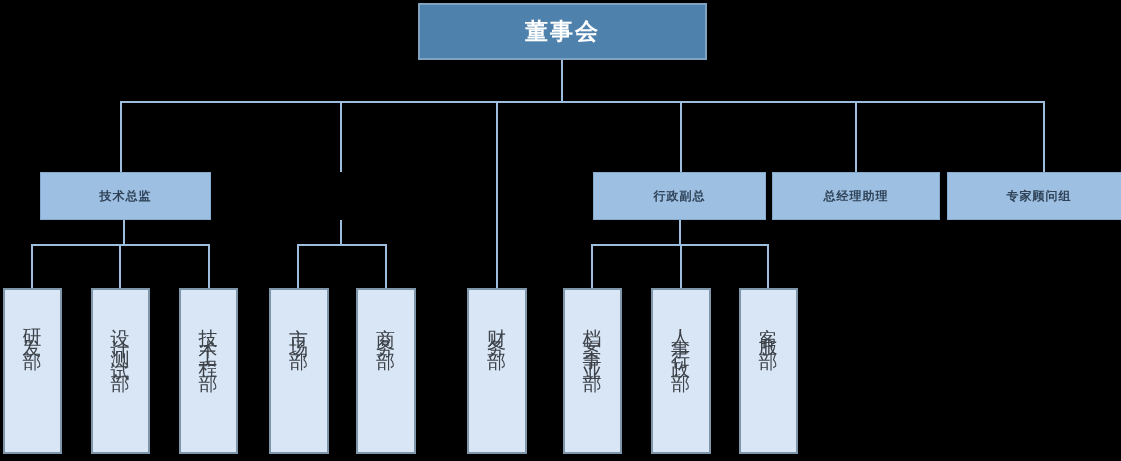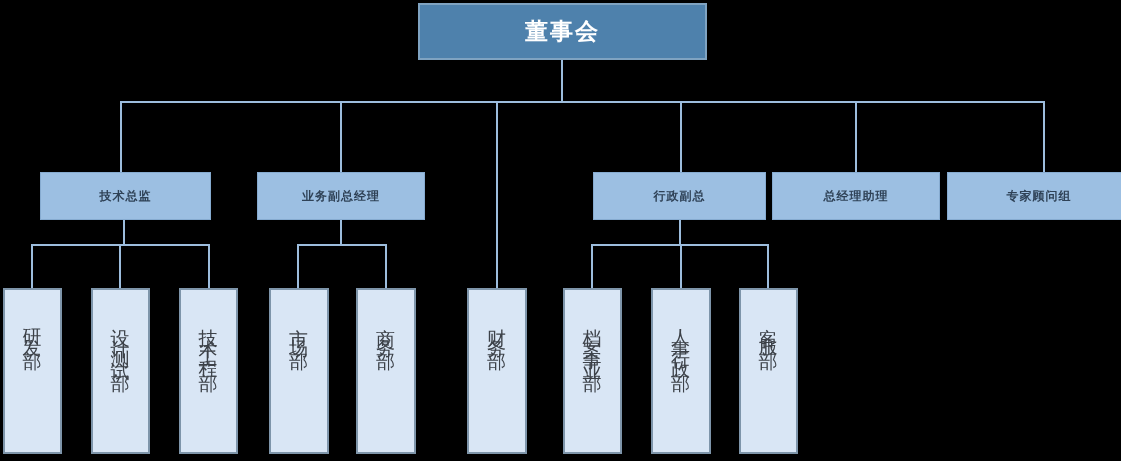--- a/index.html
+++ b/index.html
@@ -95,23 +95,20 @@
   <div class="line v-line" style="left:680px; top:244px; height:44px;"></div>
   <div class="line v-line" style="left:767px; top:244px; height:44px;"></div>
 
   <div class="node node-root" style="left:418px; top:3px; width:289px; height:57px;">
     <span>董事会</span>
   </div>
 
   <div class="node node-l2" style="left:40px; top:172px; width:171px; height:48px;">
     <span>技术总监</span>
   </div>
-  <div class="node node-l2" style="left:257px; top:172px; width:168px; height:48px;">
-    <span>业务副总经理</span>
-  </div>
   <div class="node node-l2" style="left:772px; top:172px; width:168px; height:48px;">
     <span>总经理助理</span>
   </div>
   <div class="node node-l2" style="left:593px; top:172px; width:173px; height:48px;">
     <span>行政副总</span>
   </div>
   <div class="node node-l2" style="left:947px; top:172px; width:184px; height:48px;">
     <span>专家顾问组</span>
   </div>
 

